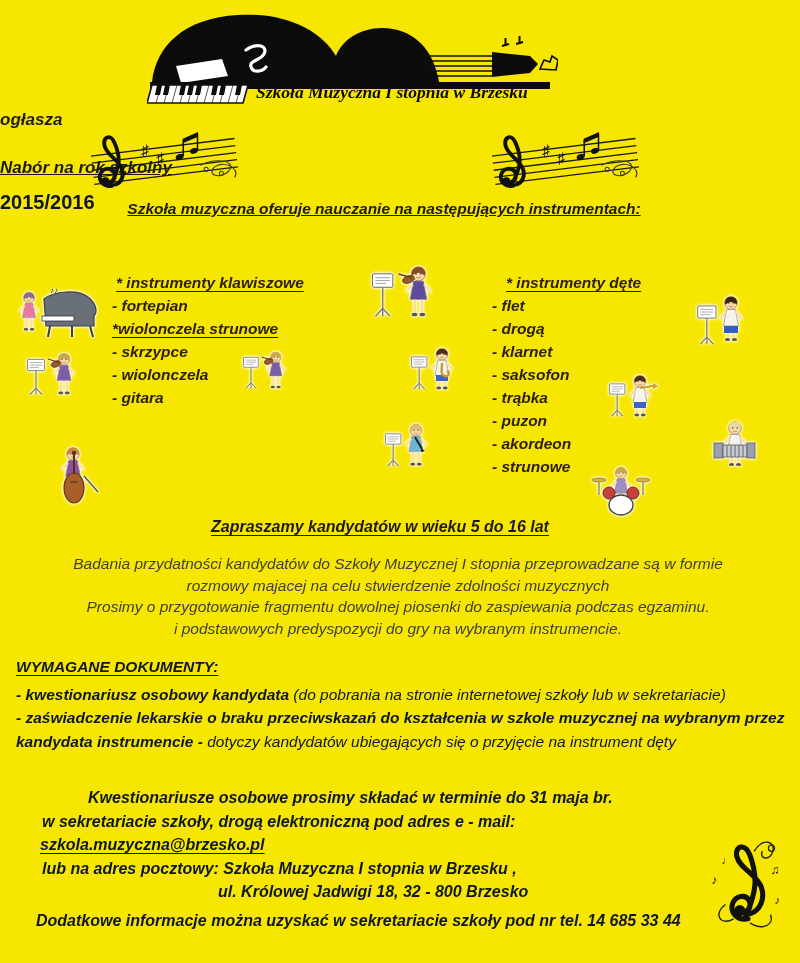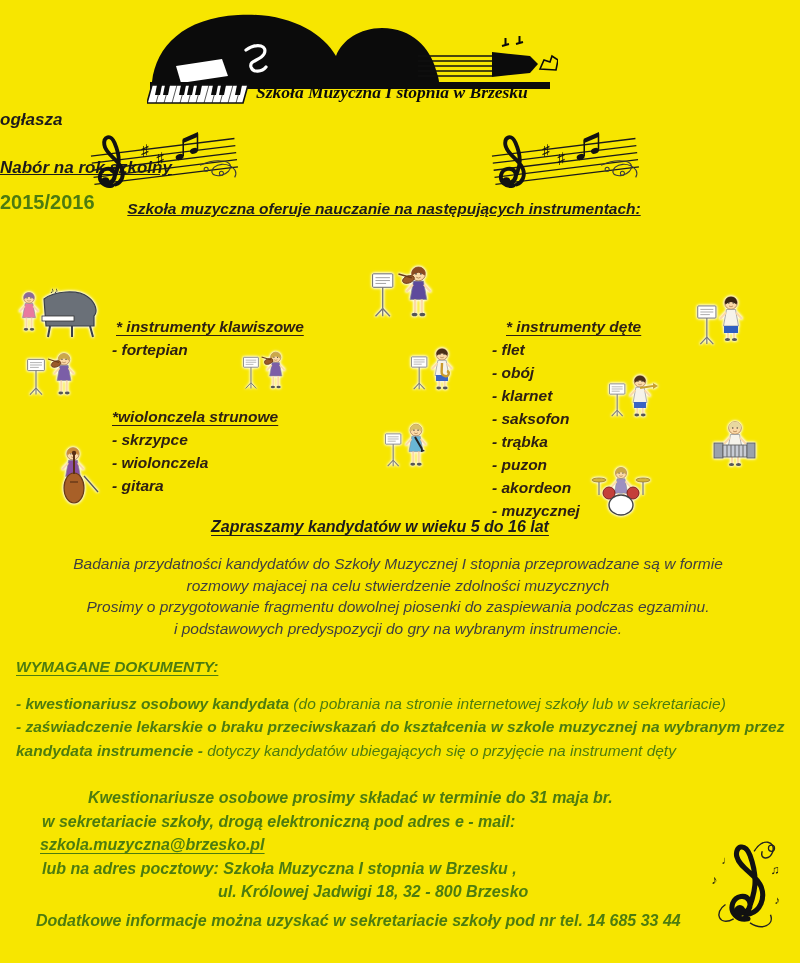--- a/index.html
+++ b/index.html
@@ -4,50 +4,50 @@
 <style>
   html,body{margin:0;padding:0;}
   body{
     width:800px;height:963px;overflow:hidden;position:relative;
     background:#F7E600;
     font-family:"Liberation Sans",sans-serif;
   }
   .abs{position:absolute;}
   .bi{font-weight:bold;font-style:italic;}
   .it{font-style:italic;}
-  .navy{color:#4d7c0f;}
+  .navy{color:#0f172a;}
   .blk{color:#1d1b1b;}
   .gray{color:#3f3f3f;}
   .brown{color:#2e2013;}
   .ul{text-decoration:underline;text-underline-offset:3px;}
   .center{text-align:center;}
 
   
   .hdr-block{left:0;top:110px;width:696px;text-align:left;}
   .announce{font-size:17px;}
   .recruit{font-size:17px;margin-top:28px;text-decoration:underline;}
   .year{font-size:20px;margin-top:13px;font-weight:bold;font-style:normal;}
   .offer{left:0;top:200px;width:768px;font-size:15.5px;text-decoration:underline;}
 
   
   .inst-col{font-size:15.5px;line-height:23px;}
   .inst-left{left:112px;top:271px;width:260px;}
   .inst-right{left:492px;top:271px;width:260px;}
   .inst-line{white-space:pre;}
-  .section-title{text-decoration:underline;text-underline-offset:3px;margin-top:44px;}
+  .section-title{text-decoration:underline;text-underline-offset:3px;}
   .indent{margin-left:14px;}
   .indent-sm{margin-left:4px;}
 
   
   .invite{left:20px;top:518px;width:720px;font-size:16px;}
   .exam{left:0;top:553px;width:796px;font-size:15.5px;line-height:21.6px;}
 
   
   .docs{left:16px;top:655px;width:778px;font-size:15.5px;line-height:23.2px;}
-  .docs .title{display:inline-block;margin-bottom:14px;}
+  .docs .title{display:inline-block;margin-bottom:5px;}
 
   
   .submit{left:40px;top:786px;width:726px;font-size:16px;line-height:23.6px;}
   .ind-lg{margin-left:48px;}
   .ind-sm{margin-left:2px;}
   .ind-xl{margin-left:178px;}
 
   .footer-line{left:36px;top:912px;width:740px;font-size:16px;}
 
   
@@ -205,33 +205,33 @@
     <div class="inst-line item">- wiolonczela</div>
 
     <div class="inst-line item">- gitara</div>
   </div>
 <div class="abs inst-col inst-right bi brown">
 
     <div class="inst-line section-title indent">* instrumenty dęte</div>
 
     <div class="inst-line item">- flet</div>
 
-    <div class="inst-line item">- obój</div>
+    <div class="inst-line item">- drogą</div>
 
     <div class="inst-line item">- klarnet</div>
 
     <div class="inst-line item">- saksofon</div>
 
     <div class="inst-line item">- trąbka</div>
 
     <div class="inst-line item">- puzon</div>
 
     <div class="inst-line item">- akordeon</div>
 
-    <div class="inst-line item">- muzycznej</div>
+    <div class="inst-line item">- strunowe</div>
   </div>
 
 <svg class="abs fig" style="left:16px;top:283px;" width="84" height="56" viewBox="0 0 84 56">
   <path d="M28,16 C38,8 62,6 72,14 C80,20 82,29 78,33 L78,43 L30,43 Z" fill="#6a7078" stroke="#3a3f46" stroke-width="1.2"></path>
   <rect x="26" y="33" width="32" height="5" fill="#ffffff" stroke="#333" stroke-width="0.8"></rect>
   <line x1="34" y1="43" x2="32" y2="54" stroke="#3a3f46" stroke-width="2"></line>
   <line x1="56" y1="43" x2="56" y2="54" stroke="#3a3f46" stroke-width="2"></line>
   <line x1="74" y1="43" x2="77" y2="54" stroke="#3a3f46" stroke-width="2"></line>
   <use href="#sym-kid" x="0" y="8" width="26" height="43" style="--top:#e87aa0;--hair:#8a6a9a"></use>
   <text x="34" y="10" font-size="8" fill="#222">♪♪</text>

